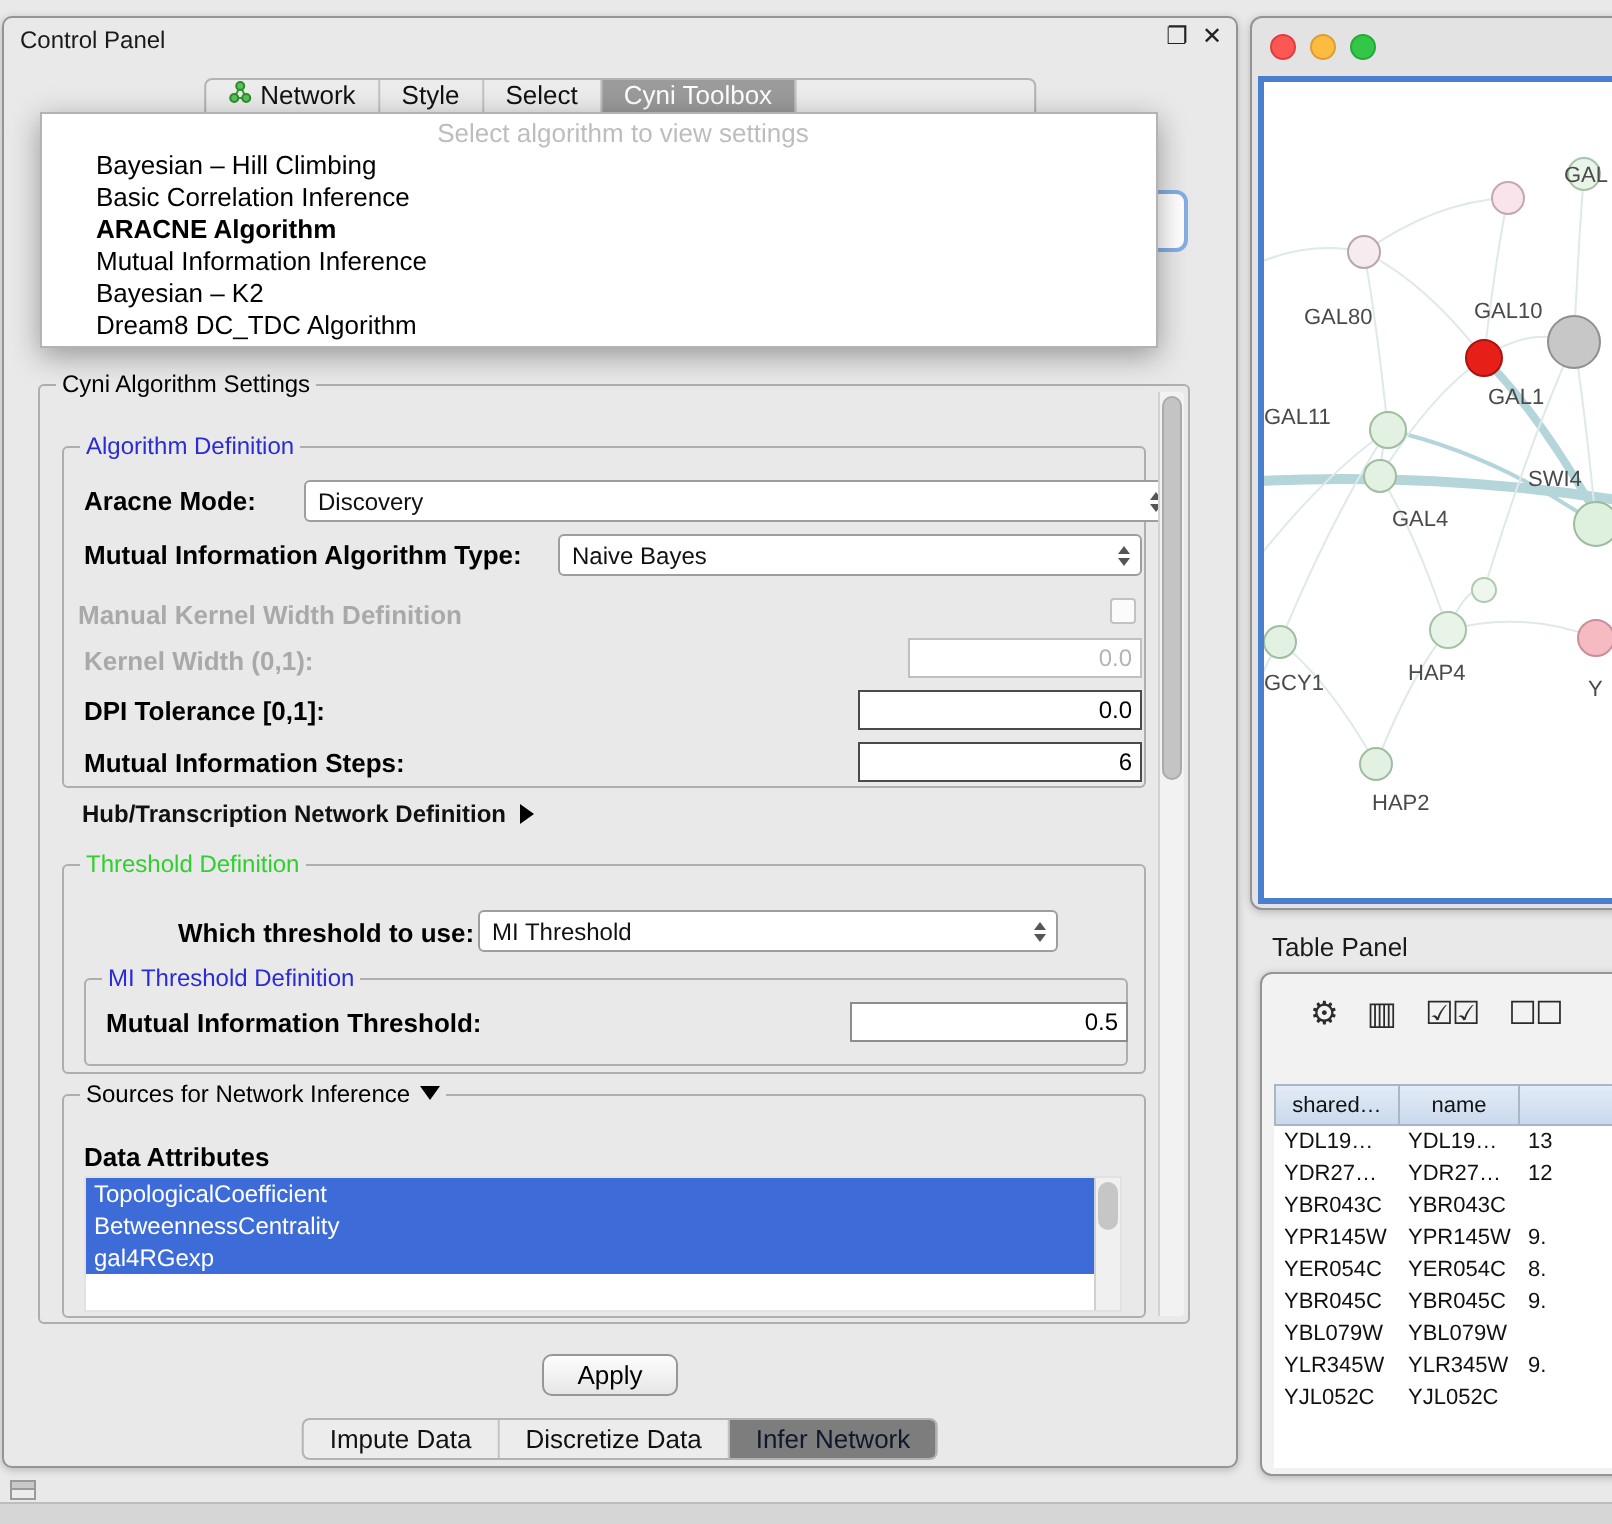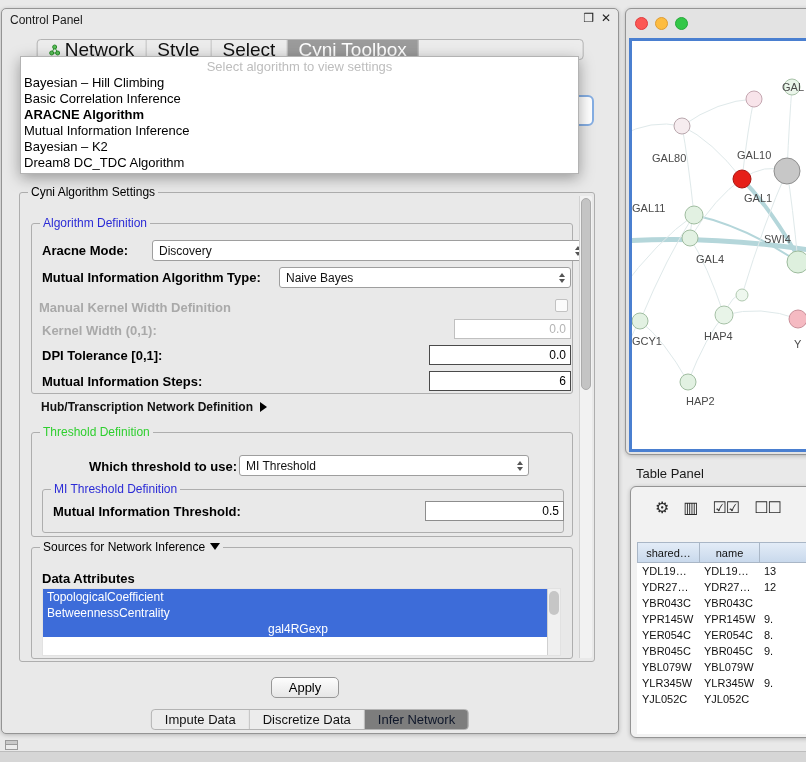--- a/index.html
+++ b/index.html
@@ -20,28 +20,28 @@
   #control-panel { left:1px; top:8px; width:618px; height:726px; }
   .cp-title { position:absolute; left:8px; top:4px; font-size:12px; color:#1a1a1a; }
   .win-icons { position:absolute; right:7px; top:2px; display:flex; gap:7px; font-size:12px; color:#222; }
   .win-icons span { cursor:default; }
 
   .cp-tabs {
     position:absolute; top:30px; left:50%; transform:translateX(-50%);
     display:flex; height:21px; border:1px solid #b3b3b3; border-radius:4px;
     overflow:hidden; background:#ececec; white-space:nowrap;
   }
-  .cp-tab { display:flex; align-items:center; gap:4px; padding:0 11px; font-size:19px; color:#111; border-right:1px solid #c2c2c2; }
+  .cp-tab { display:flex; gap:4px; padding:0 11px; font-size:13px; color:#111; border-right:1px solid #c2c2c2; }
   .cp-tab:last-child { border-right:none;margin-top:31px; }
   .cp-tab.active { background:#9b9b9b; color:#fff; }
 
   .popup {
     position:absolute; left:18px; top:47px; width:559px; height:118px;
     background:#fff; border:1px solid #b3b3b3; z-index:20;
-    box-shadow:0 4px 14px rgba(0,0,0,.35); padding-top:1px;
+    box-shadow:0 4px 14px rgba(0,0,0,.35); padding-top:1px;padding-left:24px;
   }
   .popup-placeholder { text-align:center; color:#bdbdbd; font-size:13px; height:17px; line-height:17px; }
   .popup-item { font-size:13px; height:16px; line-height:16px; padding-left:3px; color:#000; }
   .popup-item.selected { font-weight:bold; }
 
   .focus-combo {
     position:absolute; left:560px; top:86px; width:32px; height:31px;
     border:2px solid #85aee3; background:#fff; border-radius:6px; z-index:5;
   }
 
@@ -262,21 +262,21 @@
       </div>
     </div>
 
     <div class="groupbox" id="sources-group">
       <span class="gb-title"><span>Sources for Network Inference</span><span class="arrow-down"></span></span>
       <span class="row-label" style="left:10px; top:23px;">Data Attributes</span>
       <div class="attr-list" id="attr-list">
 
           <div class="attr-item" style="width: 506px;">TopologicalCoefficient</div>
           <div class="attr-item" style="width: 506px;">BetweennessCentrality</div>
-          <div class="attr-item" style="width: 506px; text-align: center;">gal4RGexp</div>
+          <div class="attr-item" style="width: 506px;">gal4RGexp</div>
           <div class="attr-scroll">
             <div class="attr-thumb"></div>
           </div>
         </div>
     </div>
 
     <div class="v-scroll">
       <div class="v-thumb"></div>
     </div>
   </div>

